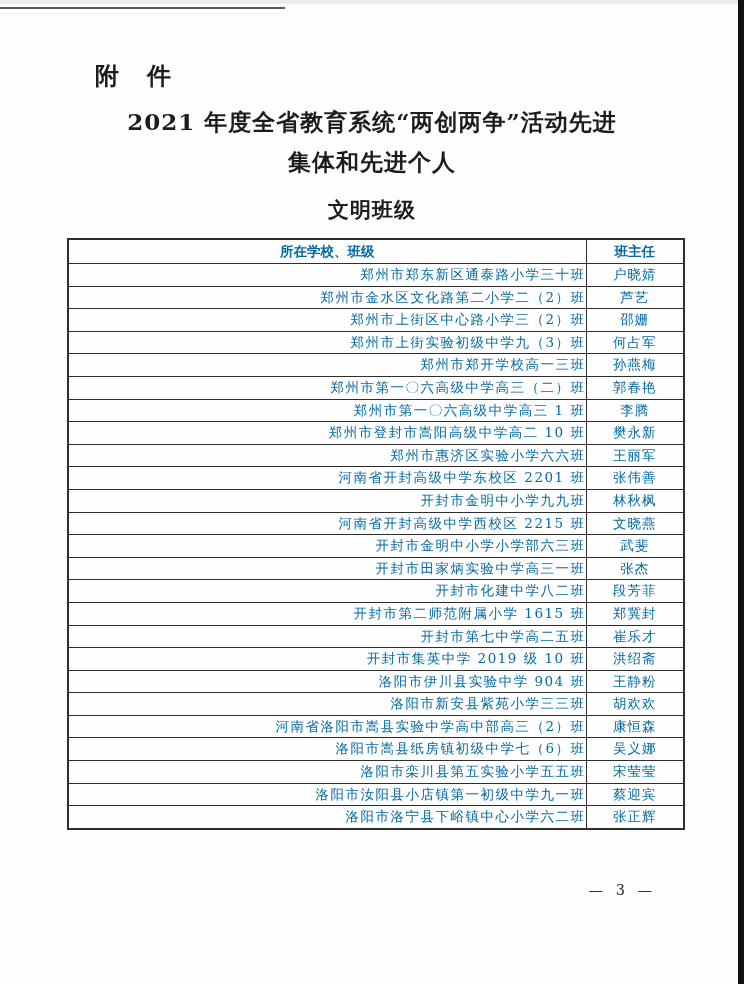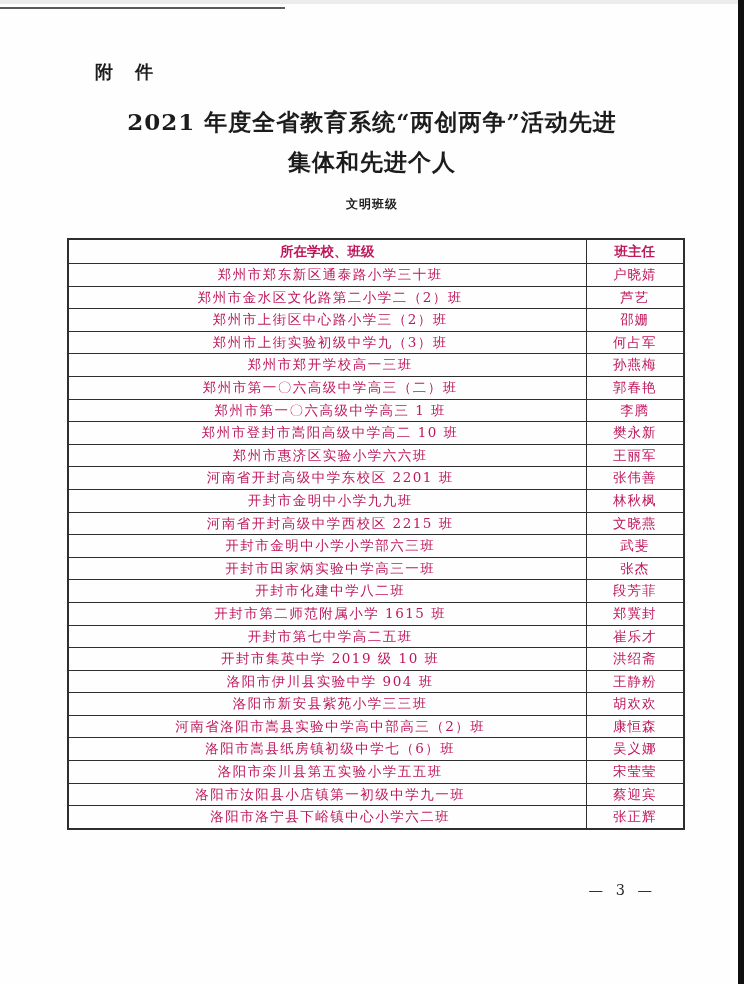--- a/index.html
+++ b/index.html
@@ -32,54 +32,54 @@
   .scan-right-edge {
     position: absolute;
     right: 0; top: 0;
     width: 6px; height: 984px;
     background: #101010;
   }
   
   .attachment-label {
     position: absolute;
     left: 95px; top: 60px;
-    font-size: 18px;
+    font-size: 24px;
     font-weight: bold;
     letter-spacing: 2px;
     white-space: pre;
   }
   .doc-title {
     position: absolute;
     left: 40px; top: 102px;
     width: 664px;
     text-align: center;
     font-size: 23px;
     font-weight: bold;
     line-height: 40px;
     letter-spacing: 1px;
   }
   .section-title {
     position: absolute;
     left: 40px; top: 196px;
     width: 664px;
     text-align: center;
-    font-size: 12px;
+    font-size: 21px;
     font-weight: bold;
     letter-spacing: 1px;
     font-family: "DejaVu Sans", sans-serif;
   }
   
   table.award-table {
     position: absolute;
     left: 67px; top: 238px;
     width: 616px;
     border-collapse: collapse;
     table-layout: fixed;
     font-size: 13.5px;
-    color: #be185d;
+    color: #0369a1;
   }
   table.award-table col.col-school { width: 518px; }
   table.award-table col.col-teacher { width: 98px; }
   table.award-table th,
   table.award-table td {
     border: 1px solid #2e2e2e;
     padding: 0;
     overflow: hidden;
     white-space: nowrap;
   }
@@ -88,21 +88,21 @@
     height: 23px;
     text-align: center;
     font-weight: bold;
     font-size: 13.5px;
   }
   table.award-table td {
     height: 21.6px;
     line-height: 21.6px;
   }
   table.award-table td:first-child {
-    text-align: center;
+    text-align: right;
     padding-left: 6px;
     letter-spacing: 1.5px;
   }
   table.award-table td:last-child {
     text-align: center;
     letter-spacing: 1px;
   }
   
   .page-number {
     position: absolute;

